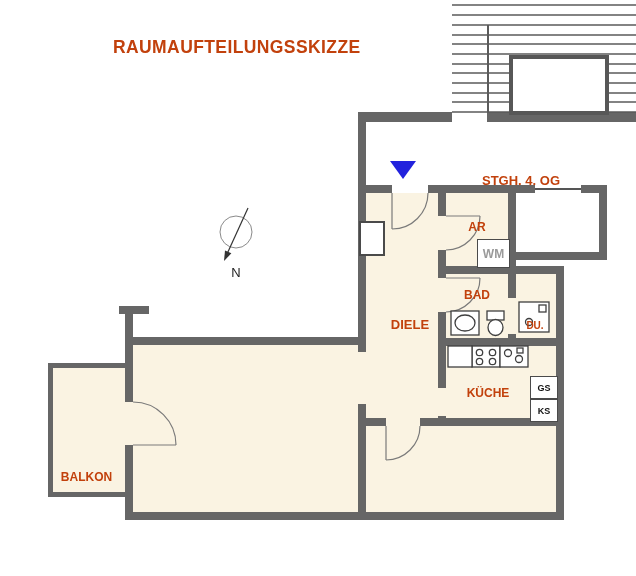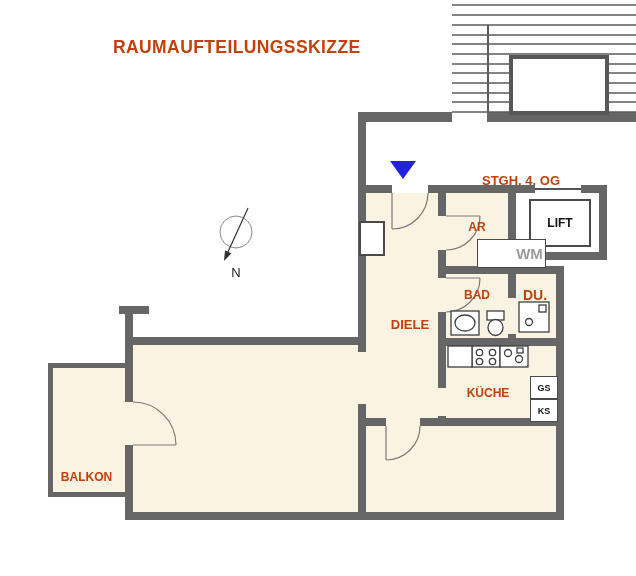--- a/index.html
+++ b/index.html
@@ -9,21 +9,21 @@
   }
   .room{position:absolute;background:#faf3e2;z-index:1;}
   .wall{position:absolute;background:#666;z-index:2;}
   .lbl{position:absolute;font-weight:bold;text-align:center;z-index:5;color:#c2410c;white-space:nowrap;}
   .box{
     position:absolute;background:#fff;border:1.5px solid #4a4a4a;z-index:4;
     display:flex;align-items:center;justify-content:center;font-weight:bold;
   }
   .overlay{position:absolute;left:0;top:0;z-index:3;}
   .title{font-size:17.5px;letter-spacing:0.4px;}
-  .fs13{font-size:13px;} .fs12{font-size:12px;} .fs10{font-size:14px;}
+  .fs13{font-size:13px;} .fs12{font-size:12px;} .fs10{font-size:10px;margin-top:33px;}
 </style>
 </head>
 <body>
 
 <div class="plan">
 
   <div class="lbl title" style="left:113px;top:37px;">RAUMAUFTEILUNGSSKIZZE</div>
 
   <div class="room" style="left: 366px; top: 193px; width: 72px; height: 225px; background: rgb(250, 243, 226);"></div>
   <div class="room" style="left: 446px; top: 193px; width: 62px; height: 73px; background: rgb(250, 243, 226);"></div>
@@ -150,24 +150,21 @@
       <g>
         <rect x="500" y="346" width="28" height="21"></rect>
         <circle cx="508" cy="353" r="3.5"></circle>
           <circle cx="519" cy="359" r="3.5"></circle>
           <rect x="517" y="348" width="6" height="5"></rect>
       </g>
       <rect x="448" y="346" width="24" height="21"></rect>
     </g>
   </svg>
 
-  <div class="box" style="left:529px;top:199px;width:58px;height:44px;border-width:2.5px;font-size:12px;">
-    <span>LIFT</span>
-  </div>
-  <div class="box" style="left:477px;top:239px;width:31px;height:27px;font-size:15px;color:#9a9a9a;border-width:1.2px;padding-left:36px;">
+  <div class="box" style="left:477px;top:239px;width:31px;height:27px;font-size:12px;color:#9a9a9a;border-width:1.2px;">
     <span>WM</span>
   </div>
   <div class="box" style="left:530px;top:376px;width:26px;height:21px;font-size:9px;">
     <span>GS</span>
   </div>
   <div class="box" style="left:530px;top:399px;width:26px;height:21px;font-size:9px;">
     <span>KS</span>
   </div>
   <div class="box" style="left:359px;top:221px;width:22px;height:31px;border-width:2px;"></div>
 

